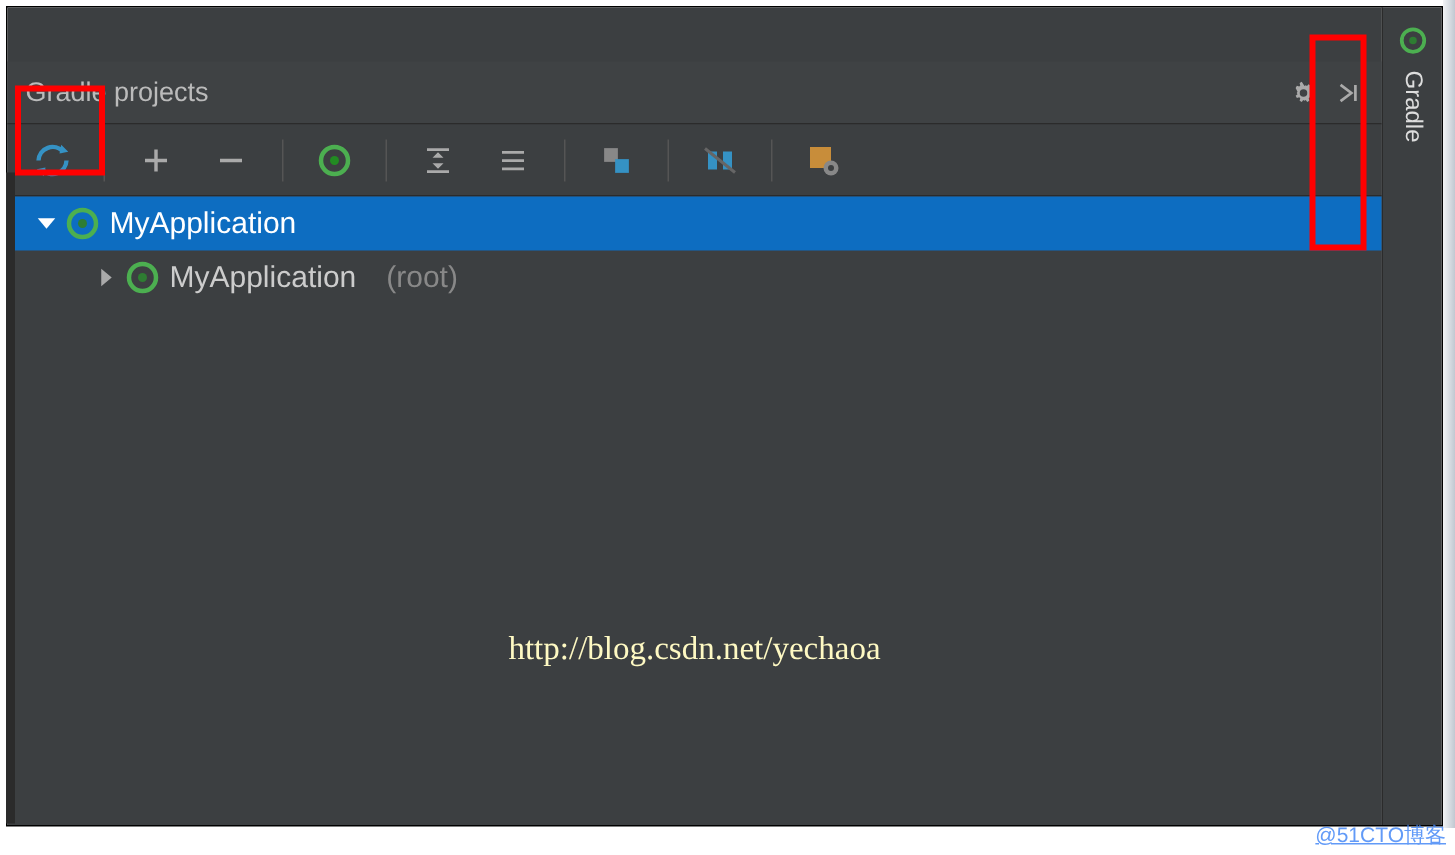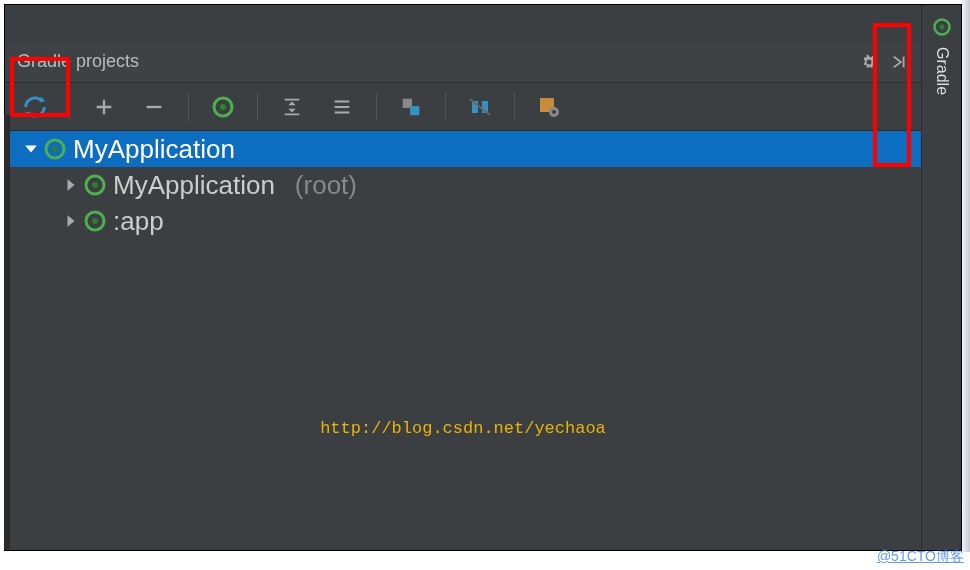--- a/index.html
+++ b/index.html
@@ -89,21 +89,21 @@
     }
     .tree {
       flex: 1;
       background: #3c3f41;
       position: relative;
     }
     .tree-row {
       height: 36px;
       display: flex;
       align-items: center;
-      font-size: 26px;
+      font-size: 20px;
       color: #ccc;
       cursor: pointer;
     }
     .tree-row.selected {
       background: #0d6dc1;
       color: #fff;
     }
     .tree-arrow {
       width: 24px;
       display: flex;
@@ -117,23 +117,23 @@
     }
     .root-suffix {
       color: #888;
       margin-left: 20px;
     }
     .watermark {
       position: absolute;
       top: 288px;
       left: 50%;
       transform: translateX(-50%);
-      color: #eab308;
-      font-family: Liberation Mono, monospace;
-      font-size: 17px;
+      color: #fef9c3;
+      font-family: Liberation Serif, serif;
+      font-size: 22px;
       white-space: nowrap;
     }
     .credit {
       position: absolute;
       right: 6px;
       bottom: 4px;
       color: #3b82f6;
       font-size: 14px;
       opacity: 0.8;
       text-decoration: underline;
@@ -270,34 +270,20 @@
             </svg>
         </span>
         <span class="tree-icon">
           <svg width="24" height="24" viewBox="0 0 24 24">
               <circle cx="12" cy="12" r="9" fill="none" stroke="#4caf50" stroke-width="3"></circle>
               <circle cx="12" cy="12" r="3" fill="#2e7d32"></circle>
             </svg>
         </span>
         <span>MyApplication</span>
         <span class="root-suffix">(root)</span>
-      </div>
-      <div class="tree-row" style="padding-left:54px">
-        <span class="tree-arrow">
-          <svg width="14" height="14" viewBox="0 0 12 12">
-              <path fill="#aaa" d="M3 1l6 5-6 5z"></path>
-            </svg>
-        </span>
-        <span class="tree-icon">
-          <svg width="24" height="24" viewBox="0 0 24 24">
-              <circle cx="12" cy="12" r="9" fill="none" stroke="#4caf50" stroke-width="3"></circle>
-              <circle cx="12" cy="12" r="3" fill="#2e7d32"></circle>
-            </svg>
-        </span>
-        <span>:app</span>
       </div>
 
       <div class="watermark">http://blog.csdn.net/yechaoa</div>
     </div>
   </div>
 
   <div class="side-tab">
     <span class="side-tab-icon">
       <svg width="20" height="20" viewBox="0 0 24 24">
           <circle cx="12" cy="12" r="9" fill="none" stroke="#4caf50" stroke-width="3"></circle>

